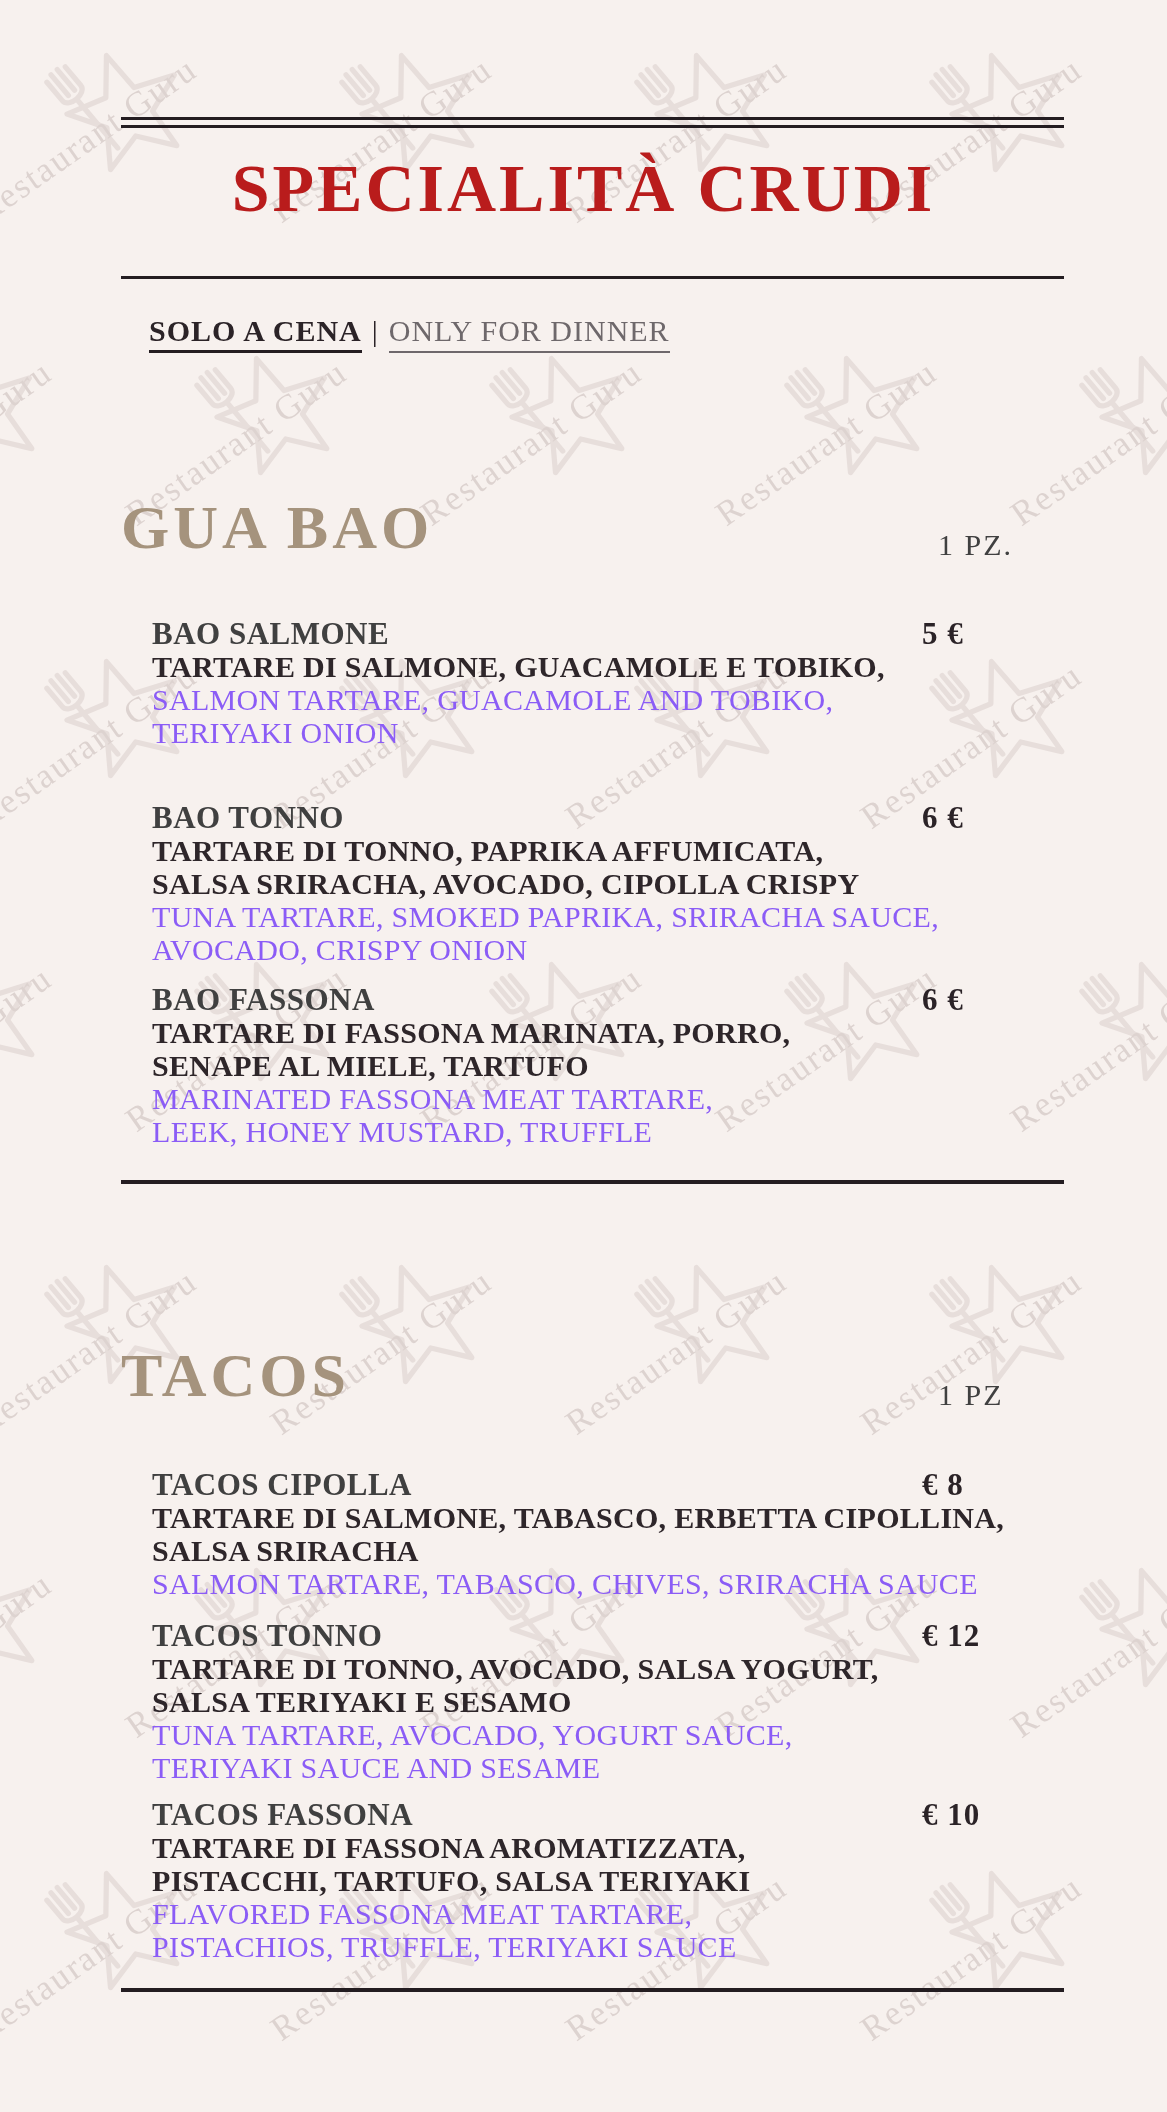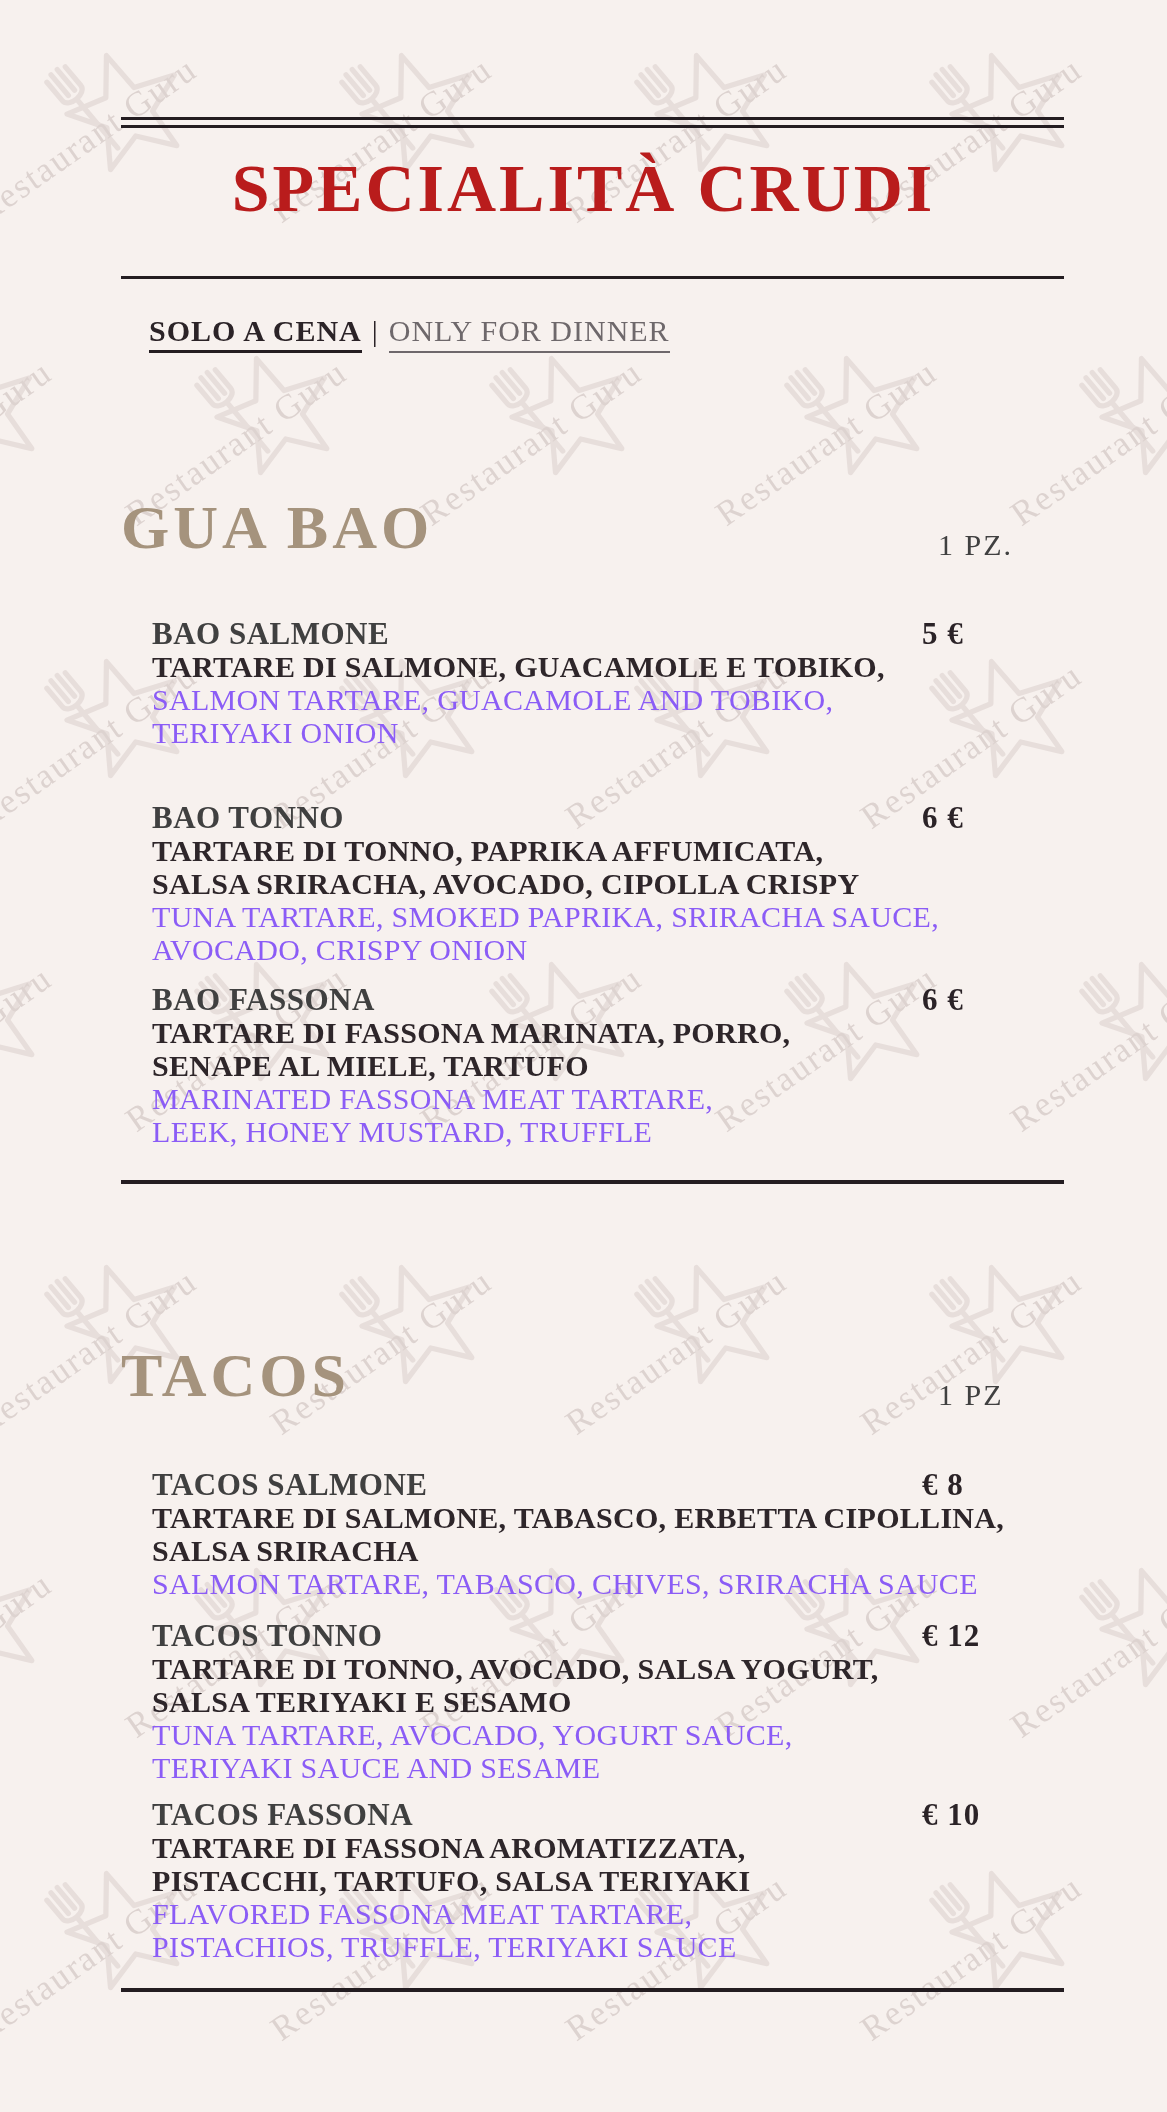--- a/index.html
+++ b/index.html
@@ -550,21 +550,21 @@
       <div class="line en">LEEK, HONEY MUSTARD, TRUFFLE</div>
       <div class="item-price">6 €</div>
     </div>
 
     <div class="rule rule-mid"></div>
 
     <div class="section-name" style="top:1344px">TACOS</div>
     <div class="section-unit" style="top:1380px">1 PZ</div>
 
     <div class="menu-item" style="top:1468px">
-      <div class="item-name">TACOS SALMONE</div>
+      <div class="item-name">TACOS CIPOLLA</div>
       <div class="line it">TARTARE DI SALMONE, TABASCO, ERBETTA CIPOLLINA,</div>
       <div class="line it">SALSA SRIRACHA</div>
       <div class="line en">SALMON TARTARE, TABASCO, CHIVES, SRIRACHA SAUCE</div>
       <div class="item-price">€ 8</div>
     </div>
 
     <div class="menu-item" style="top:1619px">
       <div class="item-name">TACOS TONNO</div>
       <div class="line it">TARTARE DI TONNO, AVOCADO, SALSA YOGURT,</div>
       <div class="line it">SALSA TERIYAKI E SESAMO</div>

